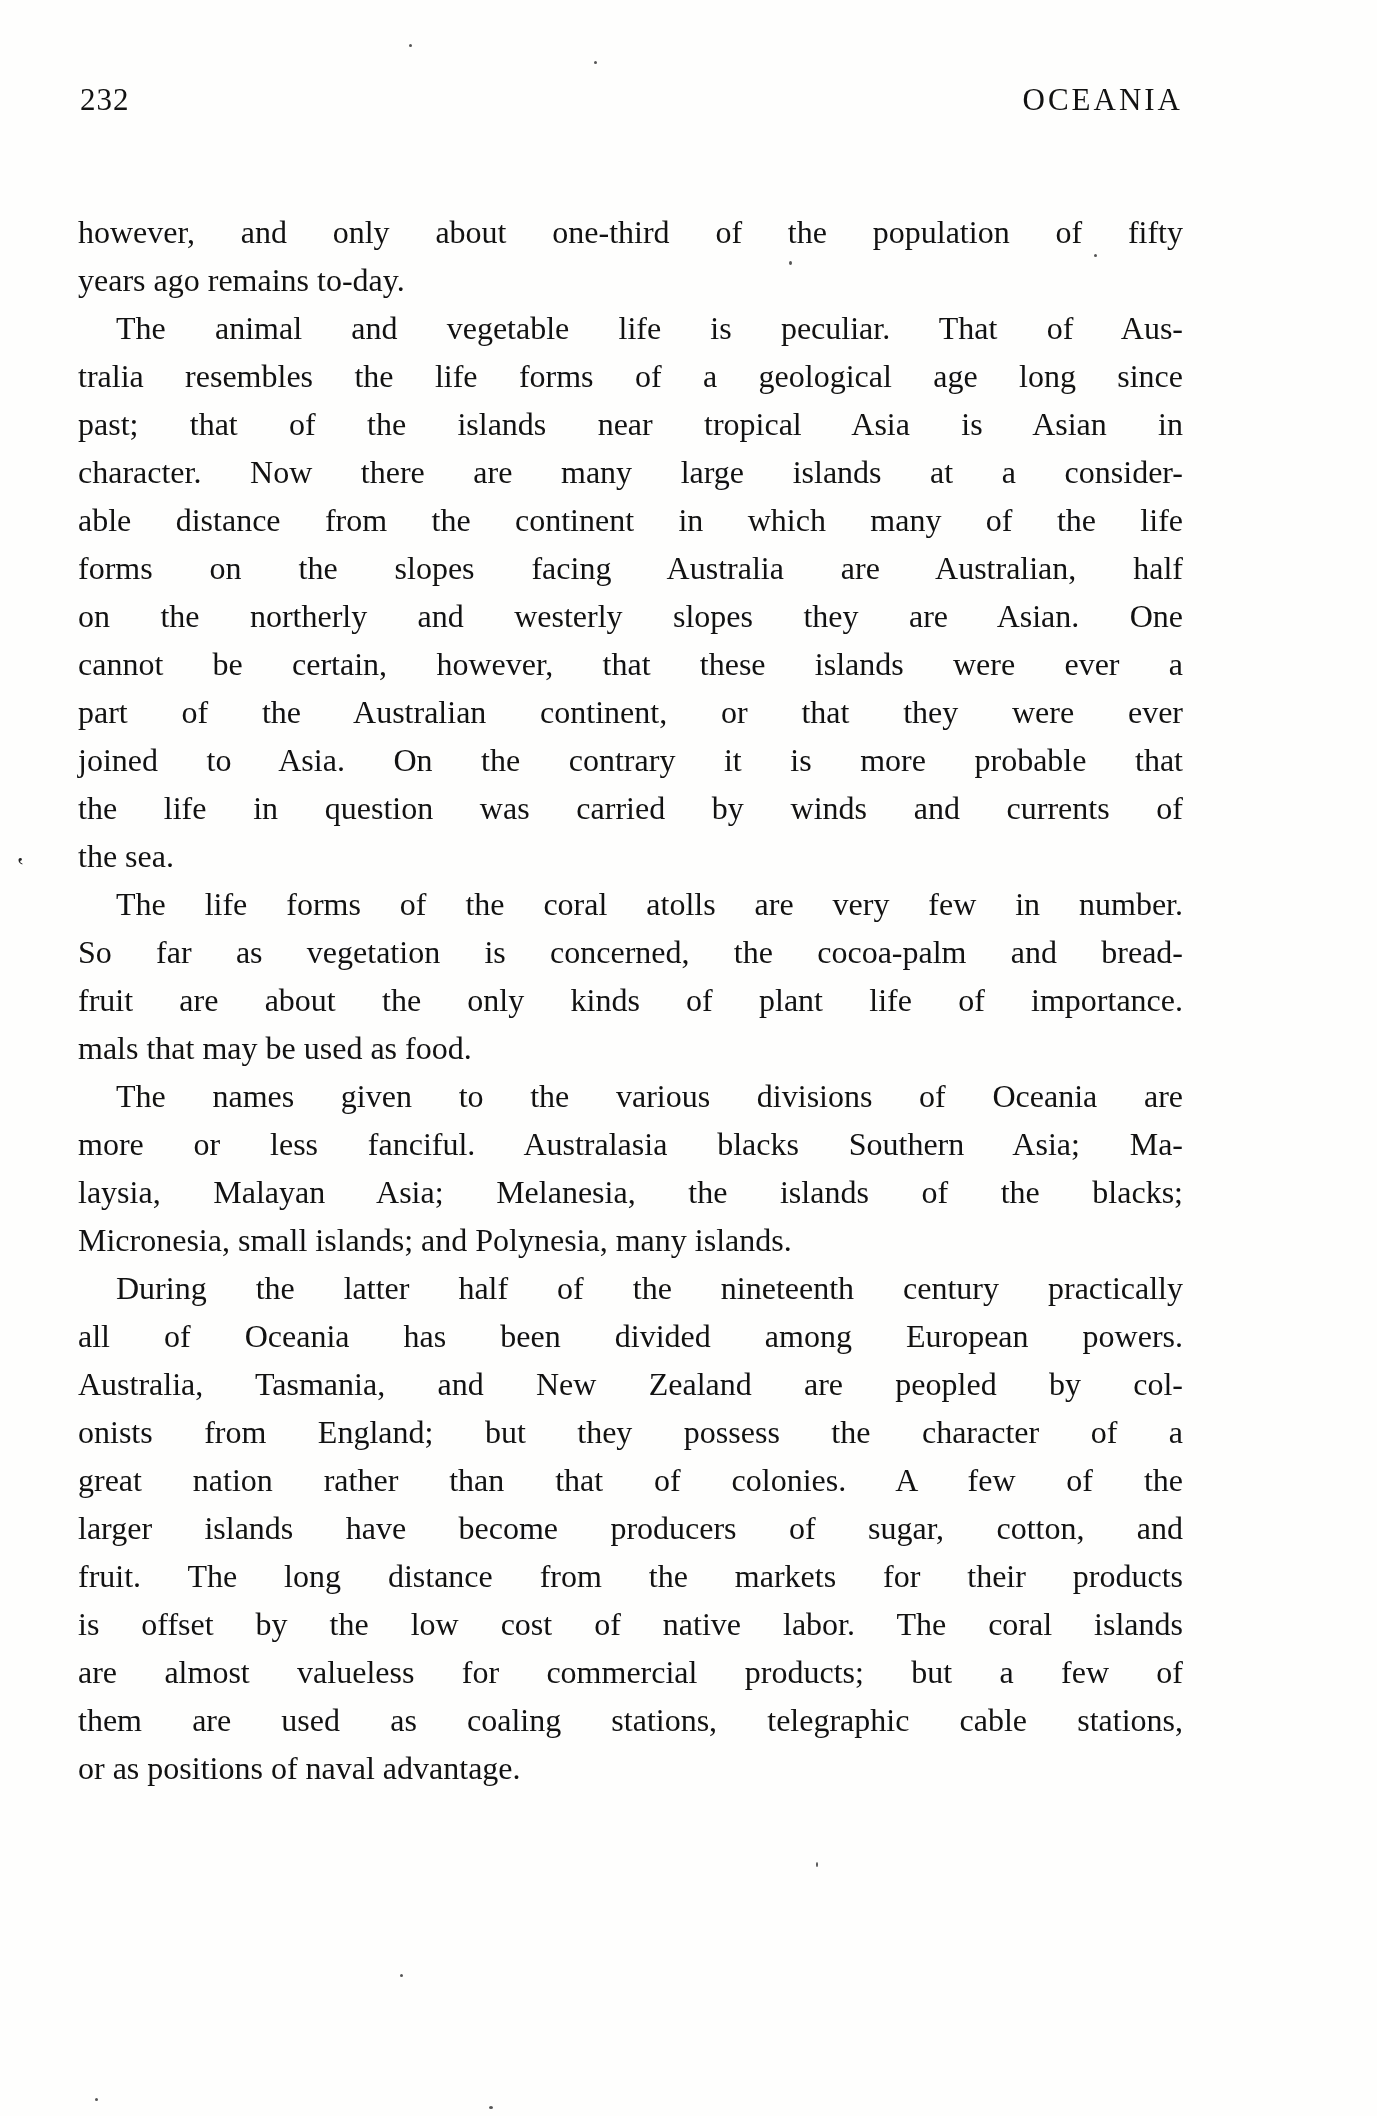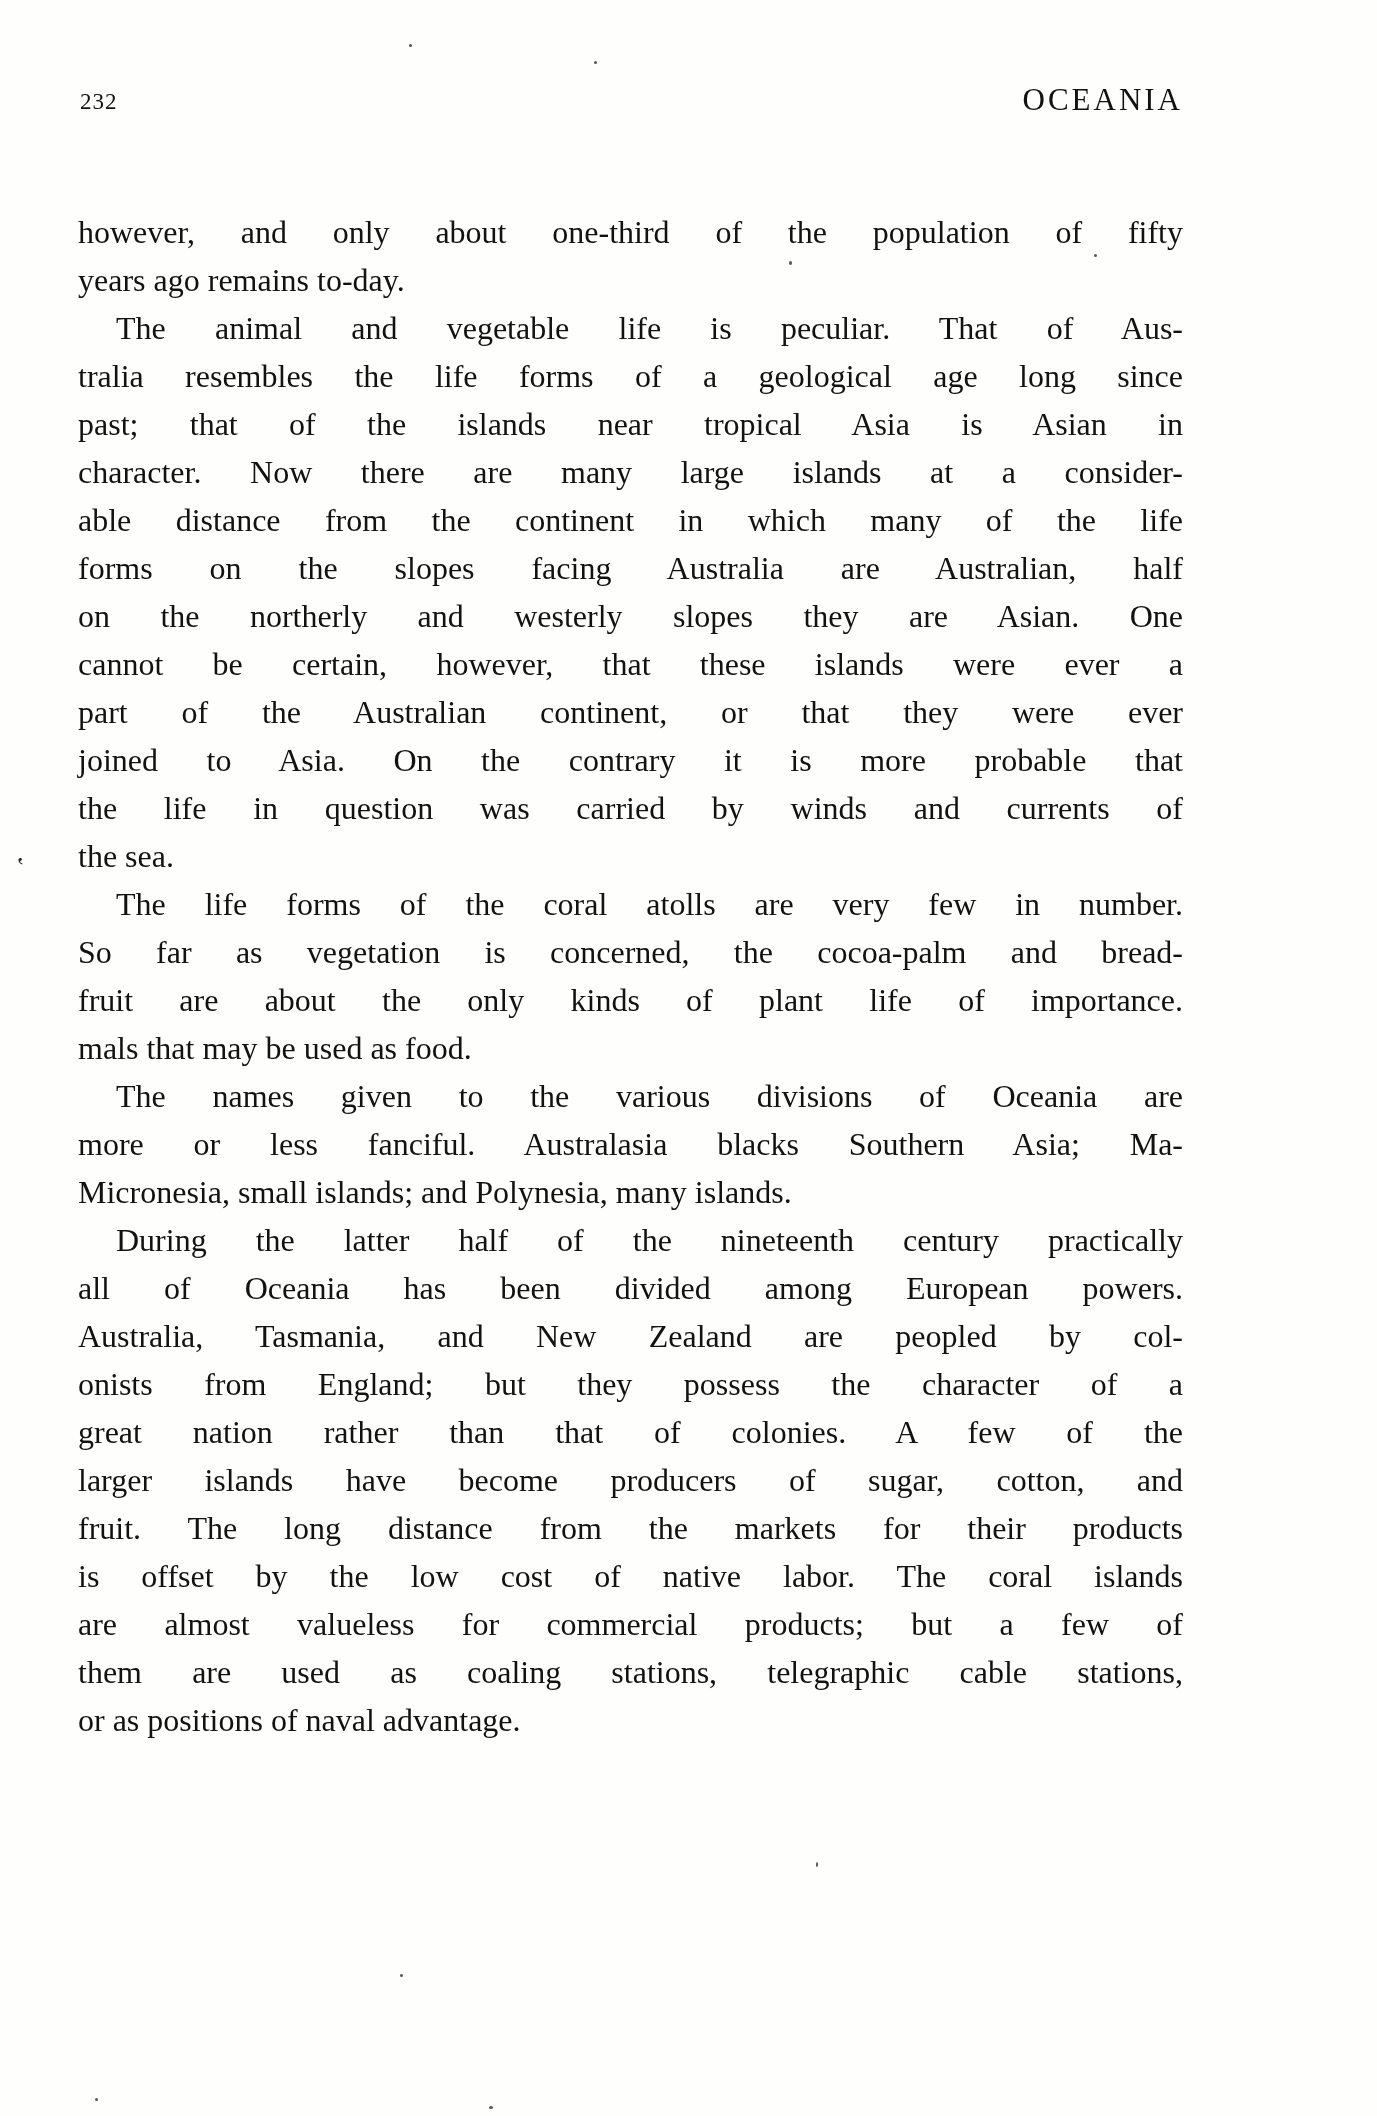--- a/index.html
+++ b/index.html
@@ -15,22 +15,22 @@
   .header-row{
     position:absolute;
     left:78px;
     top:82px;
     width:1105px;
     height:44px;
   }
   .page-number{
     position:absolute;
     left:2px;
-    top:7px;
-    font-size:23px;
+    top:0;
+    font-size:31px;
     letter-spacing:1px;
   }
   .header-title{
     position:absolute;
     left:0;
     width:100%;
     top:0;
     text-align:right;
     font-size:31px;
     letter-spacing:3px;
@@ -93,20 +93,21 @@
       <div class="text-line">part of the Australian continent, or that they were ever</div>
       <div class="text-line">joined to Asia.  On the contrary it is more probable that</div>
       <div class="text-line">the life in question was carried by winds and currents of</div>
       <div class="text-line last">the sea.</div>
       <div class="text-line indent">The life forms of the coral atolls are very few in number.</div>
       <div class="text-line">So far as vegetation is concerned, the cocoa-palm and bread-</div>
       <div class="text-line">fruit are about the only kinds of plant life of importance.</div>
       <div class="text-line last">mals that may be used as food.</div>
       <div class="text-line indent">The names given to the various divisions of Oceania are</div>
       <div class="text-line">more or less fanciful.  Australasia blacks Southern Asia; Ma-</div>
+      <div class="text-line">laysia, Malayan Asia;  Melanesia, the islands of the blacks;</div>
       <div class="text-line last">Micronesia, small islands; and Polynesia, many islands.</div>
       <div class="text-line indent">During the latter half of the nineteenth century practically</div>
       <div class="text-line">all of Oceania has been divided among European powers.</div>
       <div class="text-line">Australia, Tasmania, and New Zealand are peopled by col-</div>
       <div class="text-line">onists from England;  but they possess the character of a</div>
       <div class="text-line">great nation rather than that of colonies.  A few of the</div>
       <div class="text-line">larger islands have become producers of sugar, cotton, and</div>
       <div class="text-line">fruit.  The long distance from the markets for their products</div>
       <div class="text-line">is offset by the low cost of native labor.  The coral islands</div>
       <div class="text-line">are almost valueless for commercial products;  but a few of</div>

